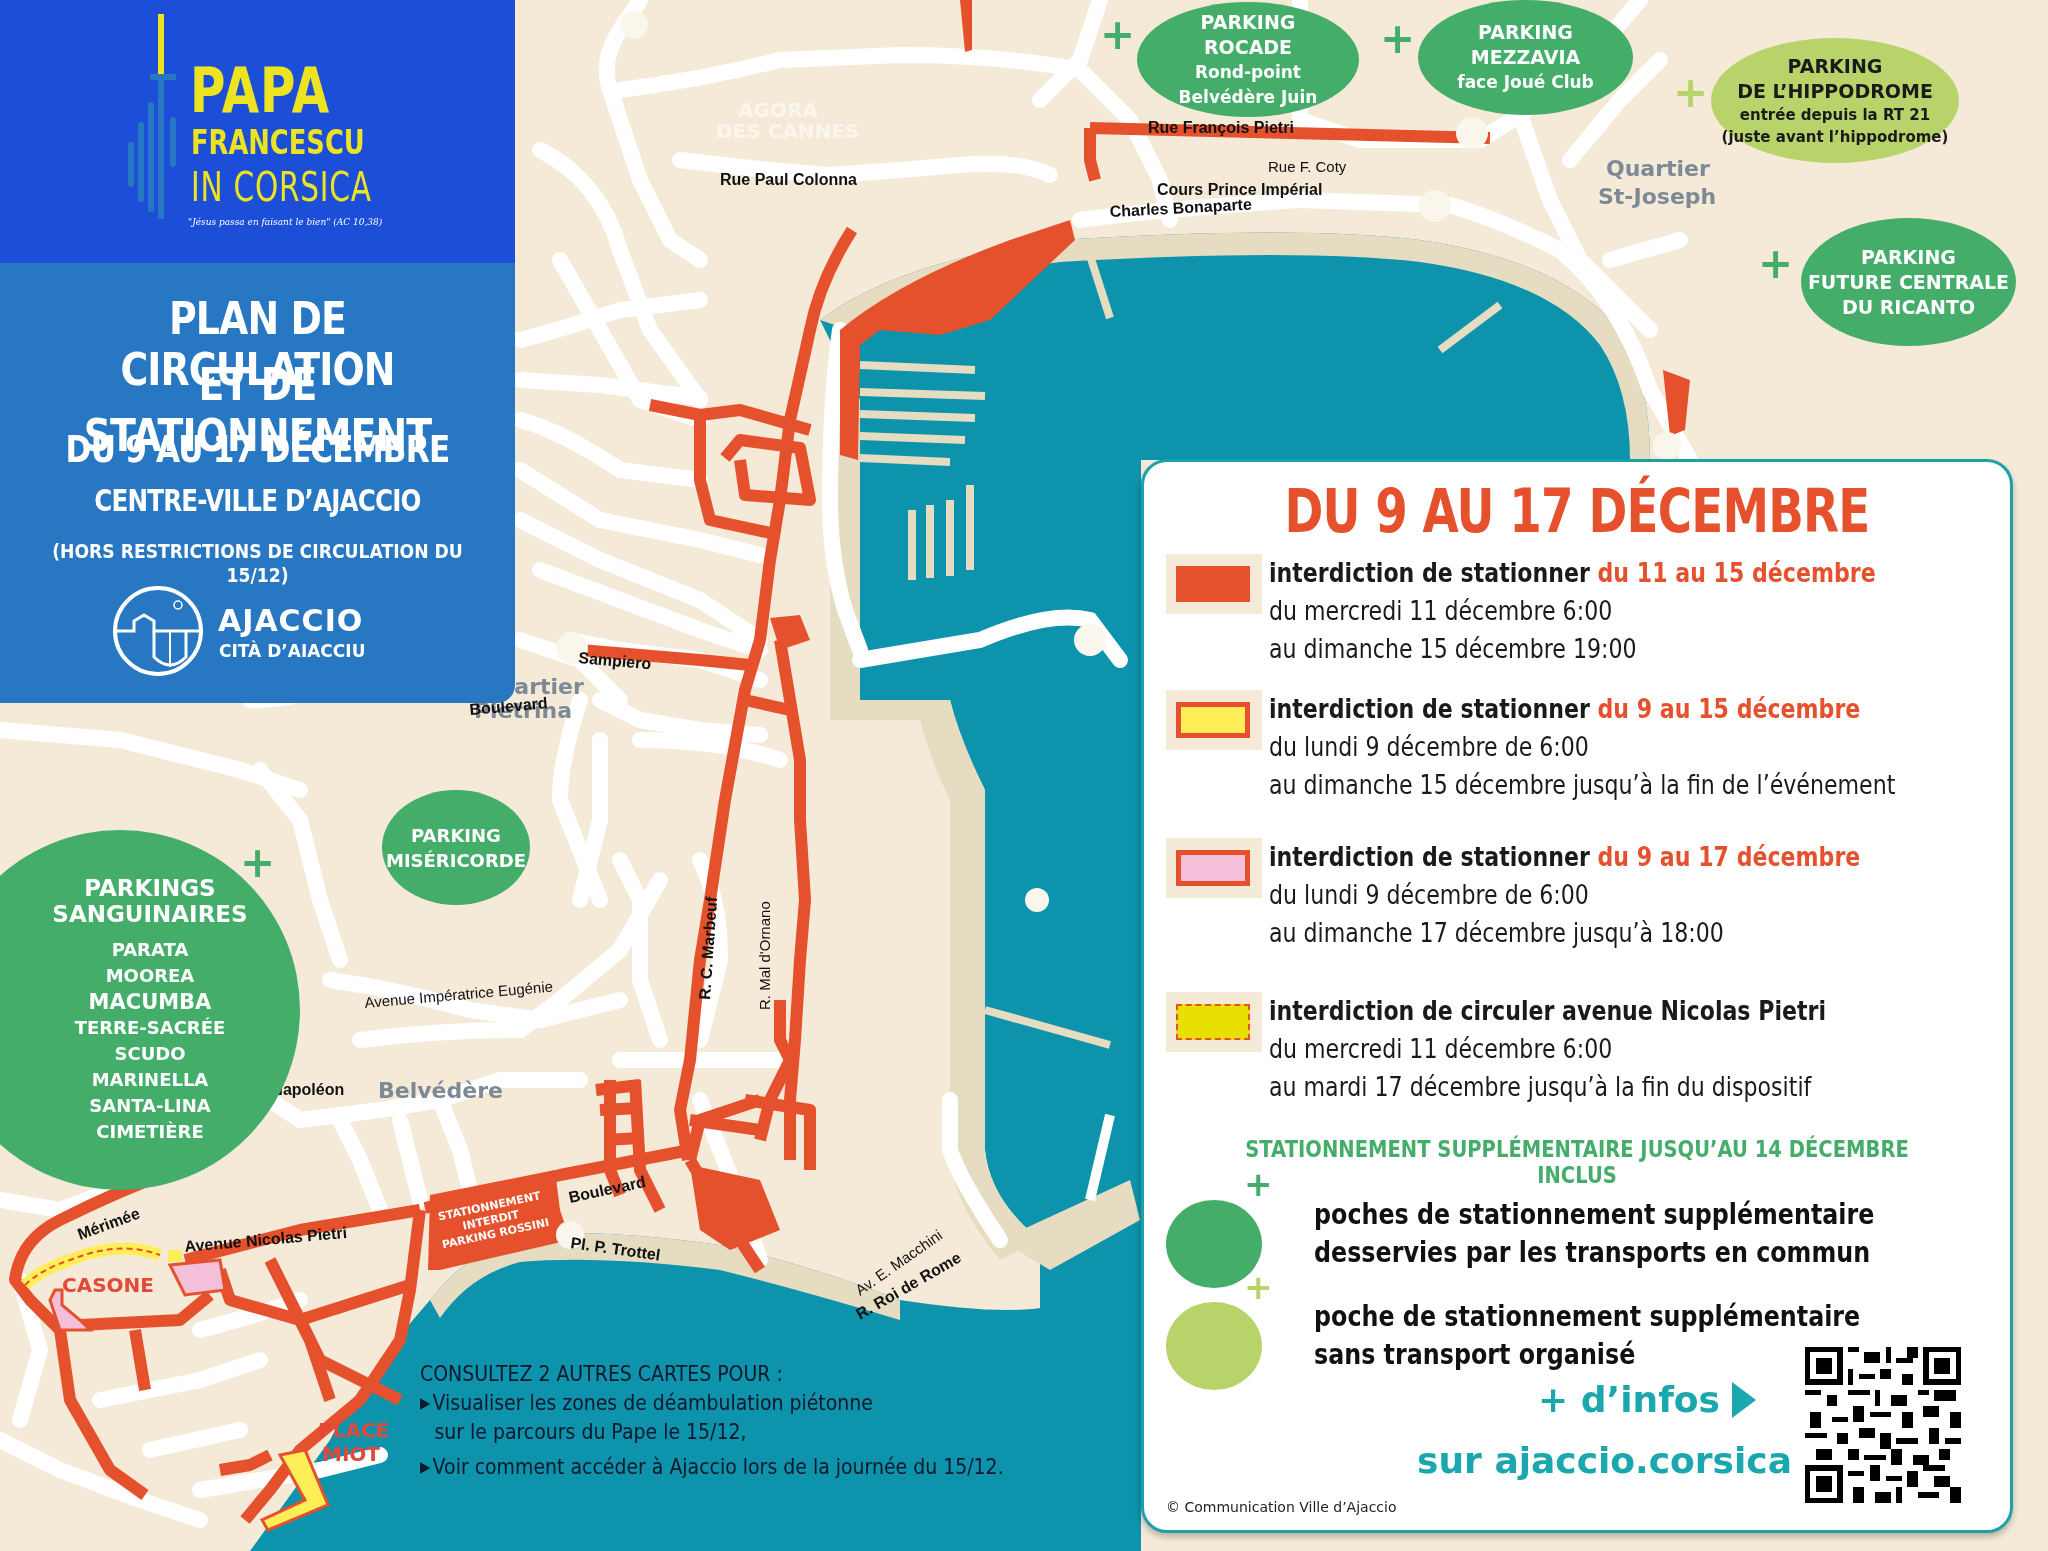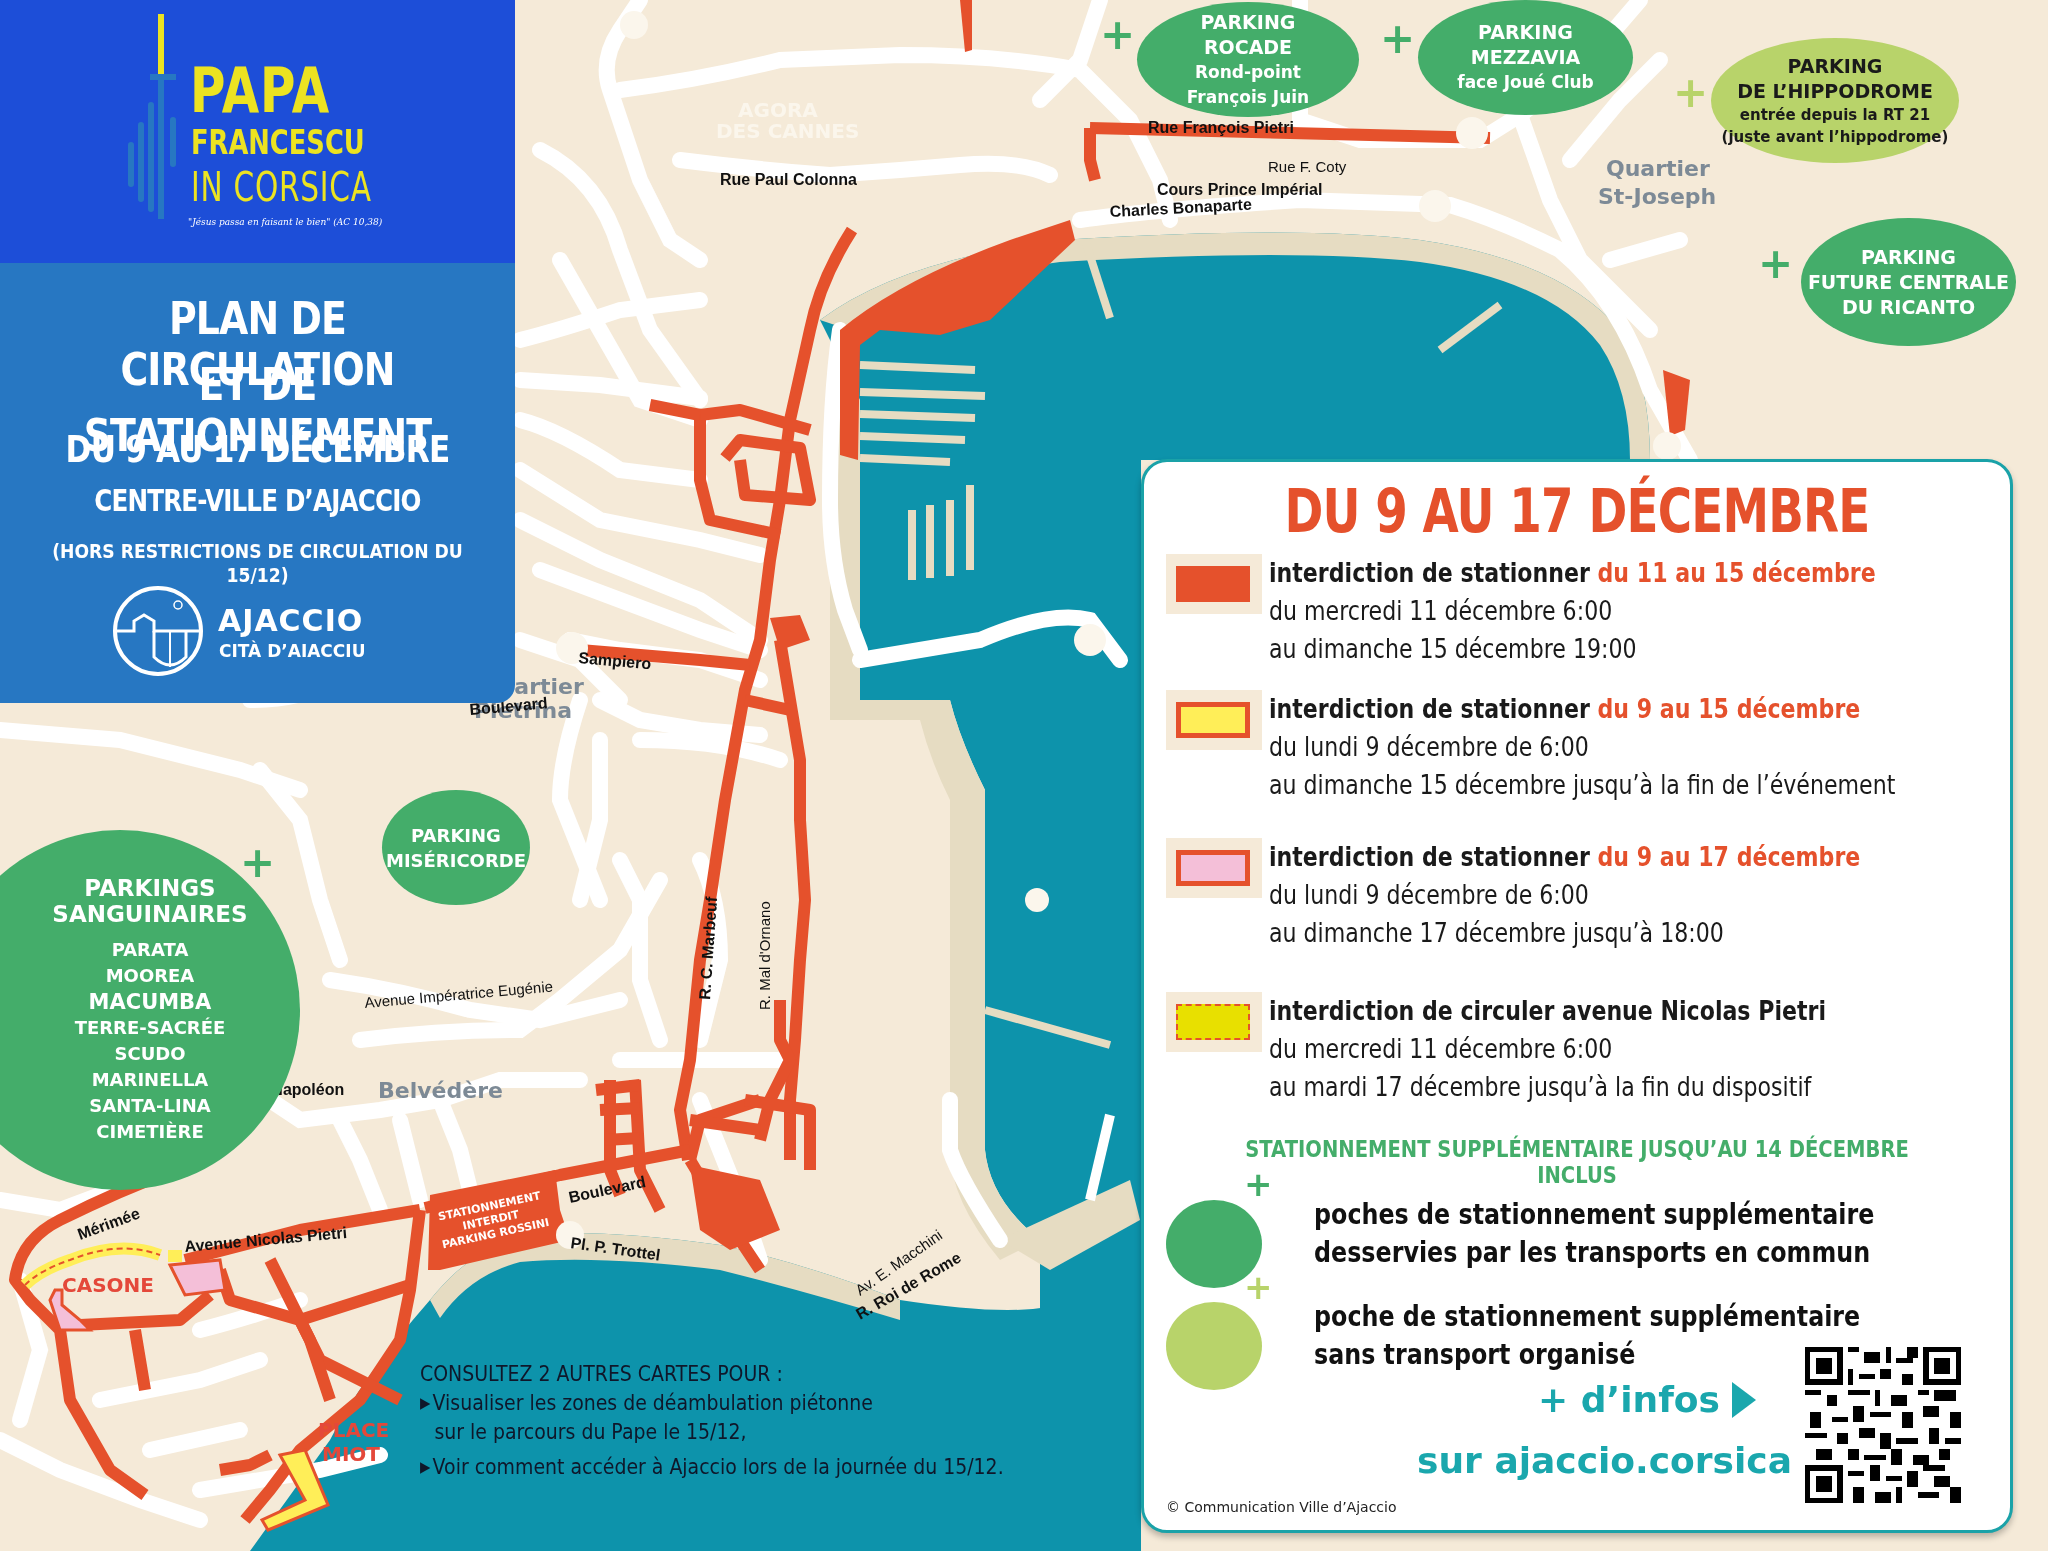--- a/index.html
+++ b/index.html
@@ -278,21 +278,21 @@
   </svg>
   <div class="ajaccio-name">AJACCIO</div>
   <div class="ajaccio-sub">CITÀ D’AIACCIU</div>
 </div>
 
 <div class="plus dark" style="left:1100px;top:14px;">+</div>
 <div class="oval dark" style="left:1137px;top:2px;width:222px;height:115px;">
   <span class="t">PARKING</span>
   <span class="t">ROCADE</span>
   <span class="s">Rond-point</span>
-  <span class="s">François Juin</span>
+  <span class="s">Belvédère Juin</span>
 </div>
 <div class="plus dark" style="left:1380px;top:18px;">+</div>
 <div class="oval dark" style="left:1418px;top:0px;width:215px;height:115px;">
   <span class="t">PARKING</span>
   <span class="t">MEZZAVIA</span>
   <span class="s">face Joué Club</span>
 </div>
 <div class="plus light" style="left:1673px;top:72px;">+</div>
 <div class="oval light" style="left:1711px;top:38px;width:248px;height:125px;">
   <span class="t">PARKING</span>

